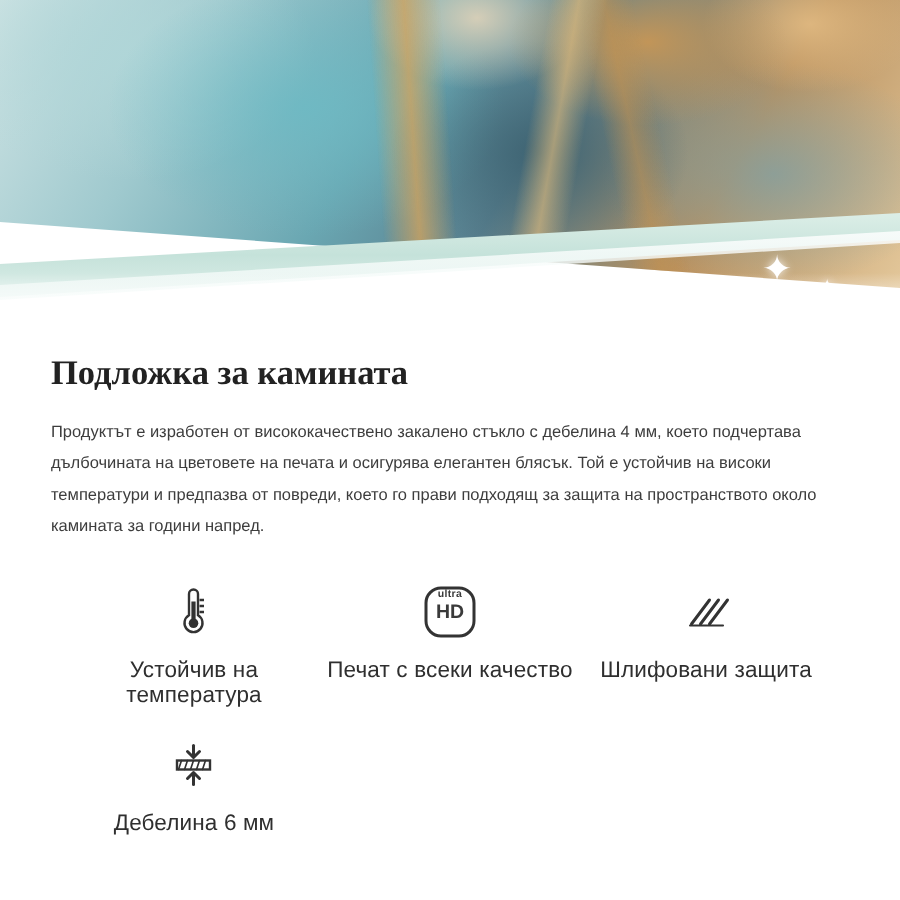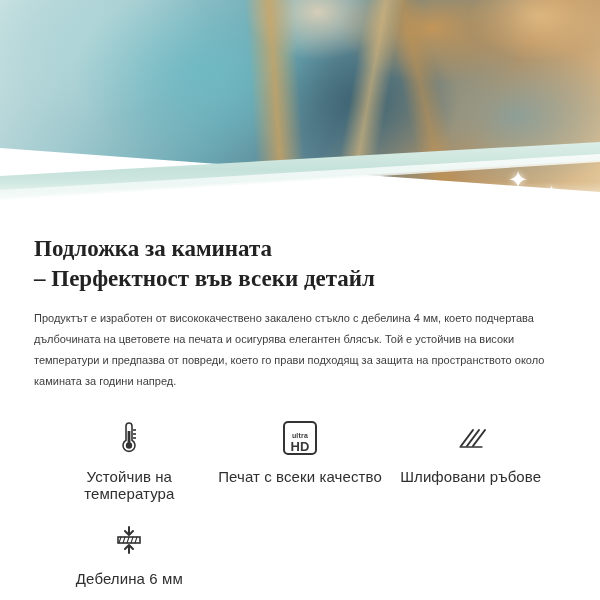--- a/index.html
+++ b/index.html
@@ -116,23 +116,23 @@
   }
   .feat-label {
     margin-top: 4px;
     font-size: 15px;
     color: #2f2f2f;
     letter-spacing: .1px;
   }
   .ultrahd {
     width: 34px; height: 34px;
     border: 2px solid #333;
-    border-radius: 5px;
+    border-radius: 11px;
     display: flex; flex-direction: column;
-    align-items: center; justify-content: flex-end;
+    align-items: center; justify-content: flex-start;
     line-height: 1;
   }
   .ultrahd .u1 { font-size: 7px; font-weight: 700; letter-spacing: .2px; }
   .ultrahd .u2 { font-size: 13px; font-weight: 700; margin-top: 1px; }
 </style>
 </head>
 <body>
 
 <div class="page">
 
@@ -142,21 +142,20 @@
     <div class="hero-edge2"></div>
     <span class="sparkle s1">✦</span>
     <span class="sparkle s2">✦</span>
     <div class="hero-fade"></div>
   </div>
 
   <div class="content">
 
     <h1 class="headline">
       <span>Подложка за камината</span>
-      <span class="l2">– Перфектност във всеки детайл</span>
     </h1>
 
     <p class="body-copy">Продуктът е изработен от висококачествено закалено стъкло с дебелина 4 мм, което подчертава дълбочината на цветовете на печата и осигурява елегантен блясък. Той е устойчив на високи температури и предпазва от повреди, което го прави подходящ за защита на пространството около камината за години напред.</p>
 
     <div class="features">
 
       <div class="feature">
         <div class="feat-icon">
           <svg width="38" height="38" viewBox="0 0 38 38" fill="none" stroke="#333" stroke-width="1.6">
             <path d="M16 7a3 3 0 0 1 6 0v14.2a6 6 0 1 1-6 0V7z"></path>
@@ -184,21 +183,21 @@
 
       <div class="feature">
         <div class="feat-icon">
           <svg width="38" height="38" viewBox="0 0 38 38" fill="none" stroke="#333" stroke-width="2" stroke-linecap="round">
             <line x1="9" y1="27" x2="21" y2="11"></line>
             <line x1="15" y1="27" x2="27" y2="11"></line>
             <line x1="21" y1="27" x2="33" y2="11"></line>
             <line x1="8" y1="28" x2="30" y2="28" stroke-width="1.4"></line>
           </svg>
         </div>
-        <div class="feat-label">Шлифовани ръбове</div>
+        <div class="feat-label">Шлифовани защита</div>
       </div>
 
       <div class="feature">
         <div class="feat-icon">
           <svg width="38" height="38" viewBox="0 0 38 38" fill="none" stroke="#333" stroke-width="1.6" stroke-linecap="round">
             <path d="M19 6v7" stroke-width="2"></path>
             <path d="M15 10l4 4 4-4" stroke-width="2" stroke-linejoin="round"></path>
             <rect x="8" y="16" width="22" height="6" stroke-width="1.6"></rect>
             <path d="M11 16l-2 6M15 16l-2 6M19 16l-2 6M23 16l-2 6M27 16l-2 6" stroke-width="1.1"></path>
             <path d="M19 32v-7" stroke-width="2"></path>

